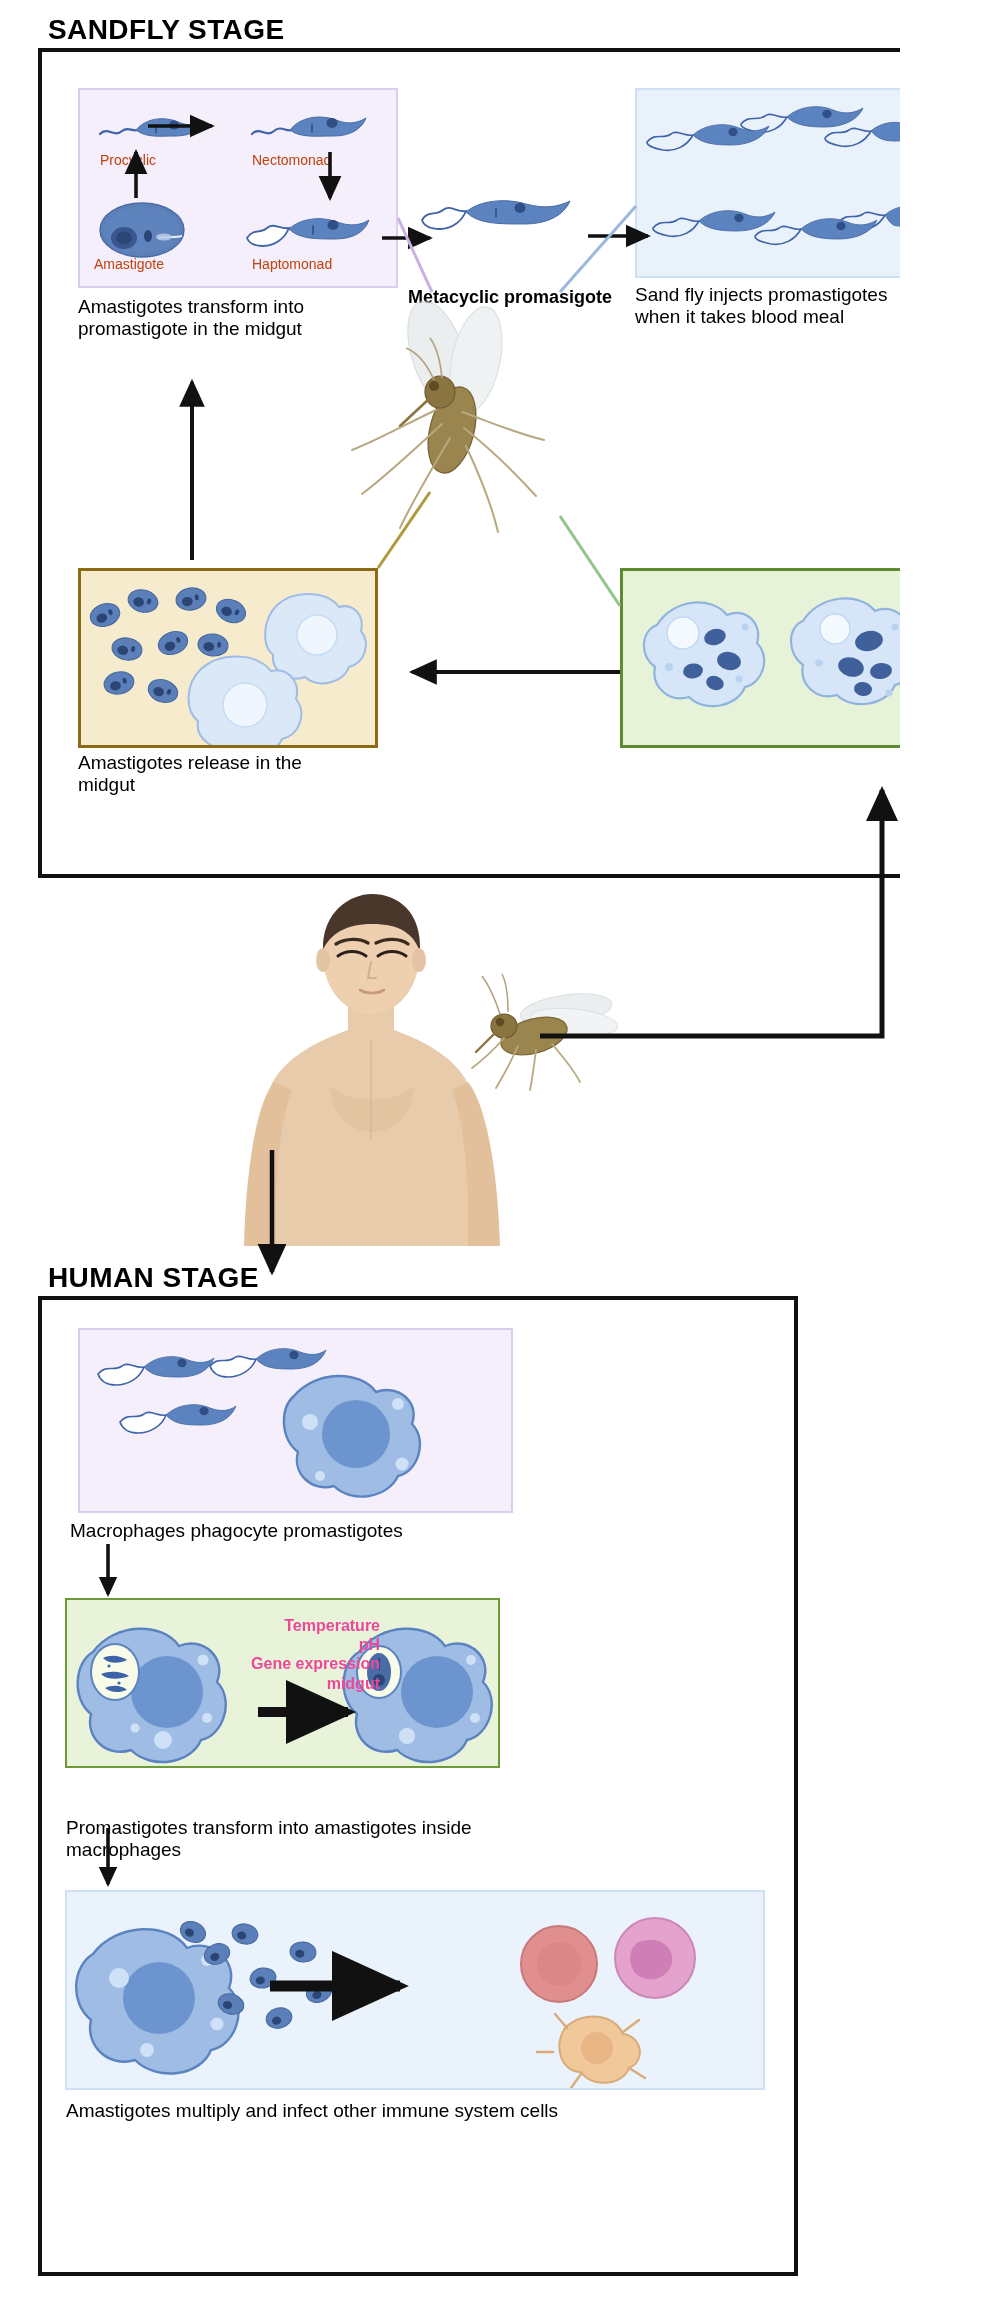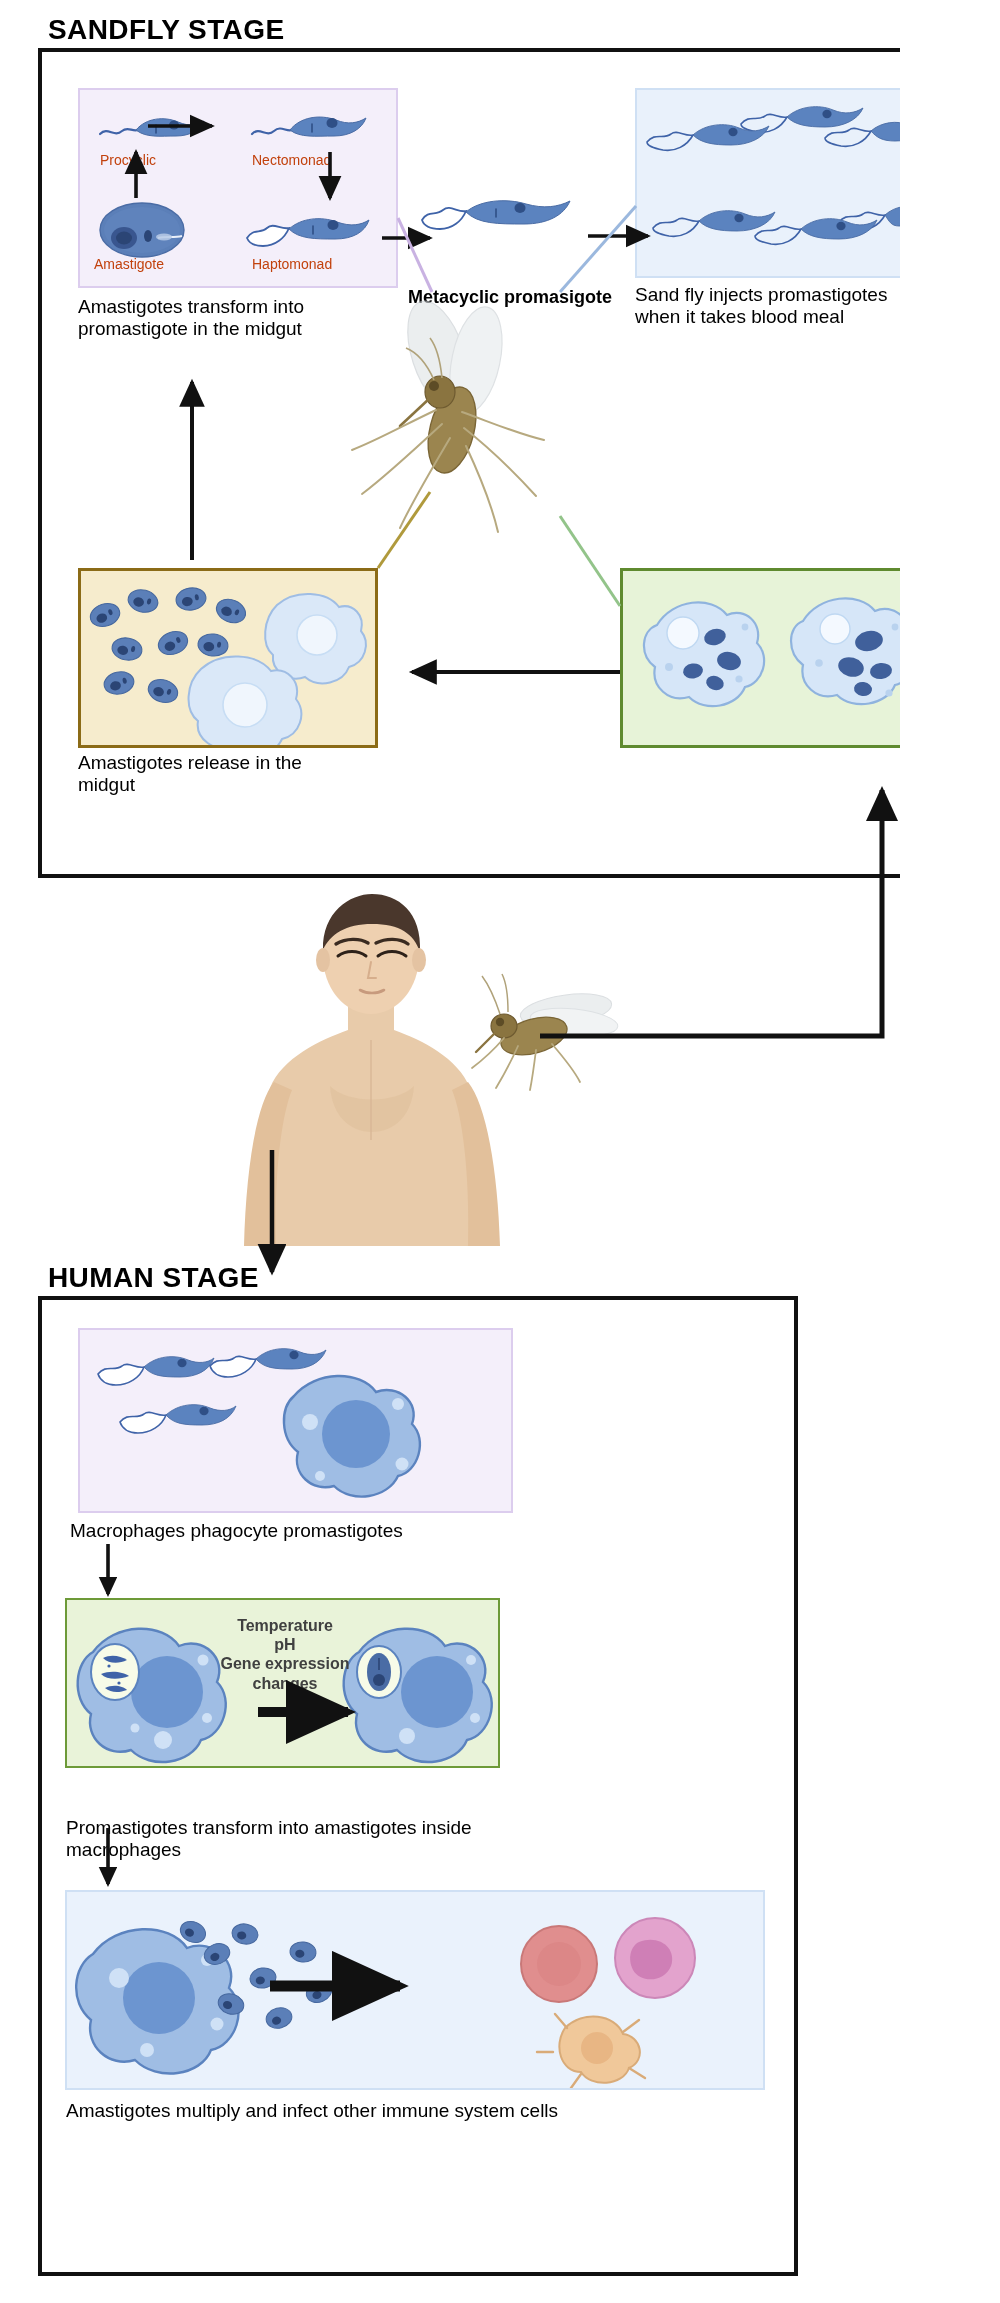--- a/index.html
+++ b/index.html
@@ -63,22 +63,22 @@
     position: absolute;
     font-size: 18px;
     font-weight: bold;
     color: #000;
     white-space: nowrap;
   }
   .center-bold {
     position: absolute;
     font-size: 16px;
     font-weight: bold;
-    color: #404040;
-    text-align: center;
+    color: #ec4899;
+    text-align: right;
     line-height: 1.2;
   }
 
   
   .arrow-layer {
     position: absolute;
     top: 0; left: 0;
     width: 1000px; height: 2303px;
     pointer-events: none;
   }
@@ -449,21 +449,21 @@
           <circle cx="404" cy="60" r="5"></circle>
         <circle cx="408" cy="118" r="5"></circle>
       </g>
     </svg>
   </div>
 
   <div class="center-bold" style="left:190px; top:1616px; width:190px;">
     <div>Temperature</div>
     <div>pH</div>
     <div>Gene expression</div>
-    <div>changes</div>
+    <div>midgut</div>
   </div>
 
   <div class="caption" style="left:66px; top:1778px; width:470px;margin-top:39px;">Promastigotes transform into amastigotes inside macrophages</div>
 
   <div class="panel panel-lightblue" style="left:65px; top:1890px; width:700px; height:200px;">
     <svg width="700" height="200" viewBox="0 0 700 200">
 
       <path d="M26 62 C50 30, 102 30, 120 56 C146 46, 172 70, 162 96
                C182 116, 168 154, 144 158 C134 184, 90 190, 68 168
                C42 176, 18 154, 24 128 C2 110, 6 74, 26 62 Z" fill="#9fbde4" stroke="#5b83bf" stroke-width="2.4"></path>

